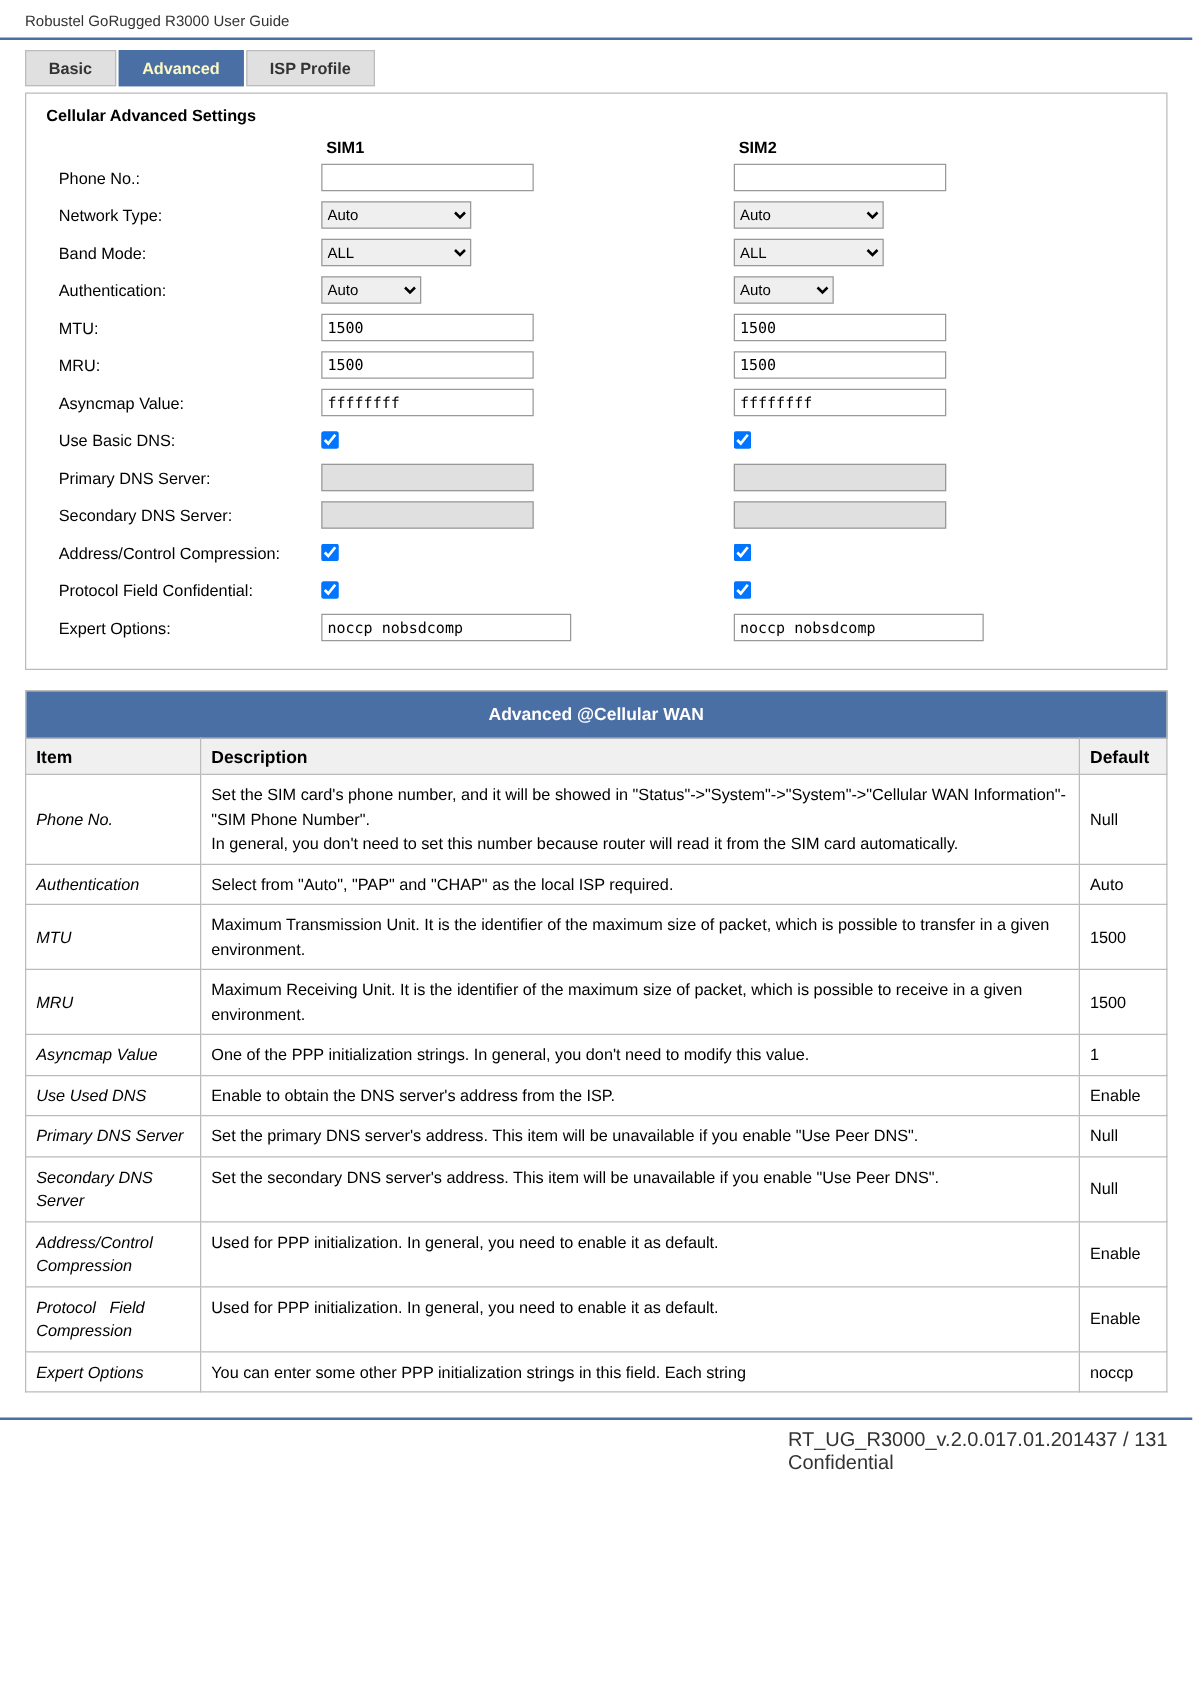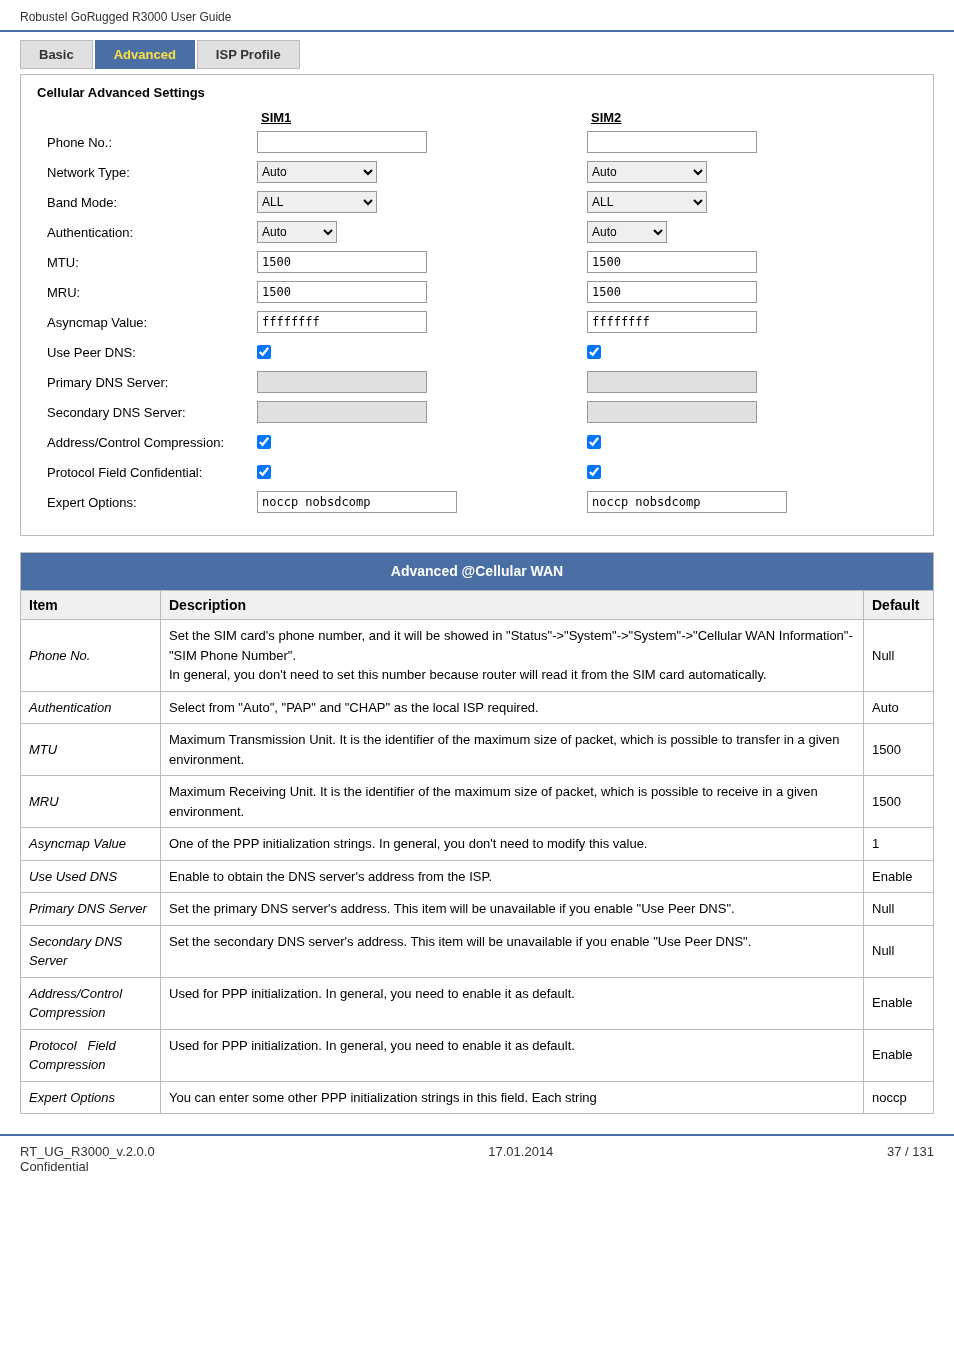--- a/index.html
+++ b/index.html
@@ -32,21 +32,21 @@
       font-size: 13px;
       font-weight: bold;
       cursor: pointer;
       border: 1px solid #bbb;
       background: #e0e0e0;
       color: #333;
       margin-right: 2px;
     }
     .tab.active {
       background: #4a6fa5;
-      color: #fde047;
+      color: #fef9c3;
       border-color: #4a6fa5;
     }
 
     
     .settings-panel {
       margin: 5px 20px;
       border: 1px solid #bbb;
       padding: 10px 16px 16px 16px;
     }
     .settings-panel h3 {
@@ -56,21 +56,20 @@
     }
 
     
     .settings-grid {
       width: 100%;
     }
     .settings-grid .header-row {
       display: grid;
       grid-template-columns: 220px 1fr 1fr;
       margin-bottom: 4px;
-      text-decoration: underline;
     }
     .settings-grid .header-row .col-label {
       font-weight: bold;
       font-size: 13px;
       padding-left: 4px;
     }
     .settings-row {
       display: grid;
       grid-template-columns: 220px 1fr 1fr;
       align-items: center;
@@ -146,22 +145,22 @@
       width: 70px;
       vertical-align: middle;
     }
 
     
     .page-footer {
       margin-top: 20px;
       padding: 8px 20px;
       border-top: 2px solid #4a6fa5;
       display: flex;
-      justify-content: space-between;
-      font-size: 13px;
+      justify-content: flex-end;
+      font-size: 16px;
       color: #333;
     }
     .page-footer .left { display: flex; flex-direction: column; }
   </style>
 </head>
 <body>
 
 <div class="page-header">
   <span>Robustel GoRugged R3000 User Guide</span>
 </div>
@@ -259,21 +258,21 @@
       <div class="row-label">Asyncmap Value:</div>
       <div class="sim-cell">
           <input type="text" value="ffffffff" style="font-family: monospace;">
         </div>
       <div class="sim-cell">
           <input type="text" value="ffffffff" style="font-family: monospace;">
         </div>
     </div>
 
     <div class="settings-row">
-      <div class="row-label">Use Peer DNS:</div>
+      <div class="row-label">Use Basic DNS:</div>
       <div class="sim-cell">
           <input type="checkbox" checked="" style="">
         </div>
       <div class="sim-cell">
           <input type="checkbox" checked="" style="">
         </div>
     </div>
 
     <div class="settings-row">
       <div class="row-label">Primary DNS Server:</div>

